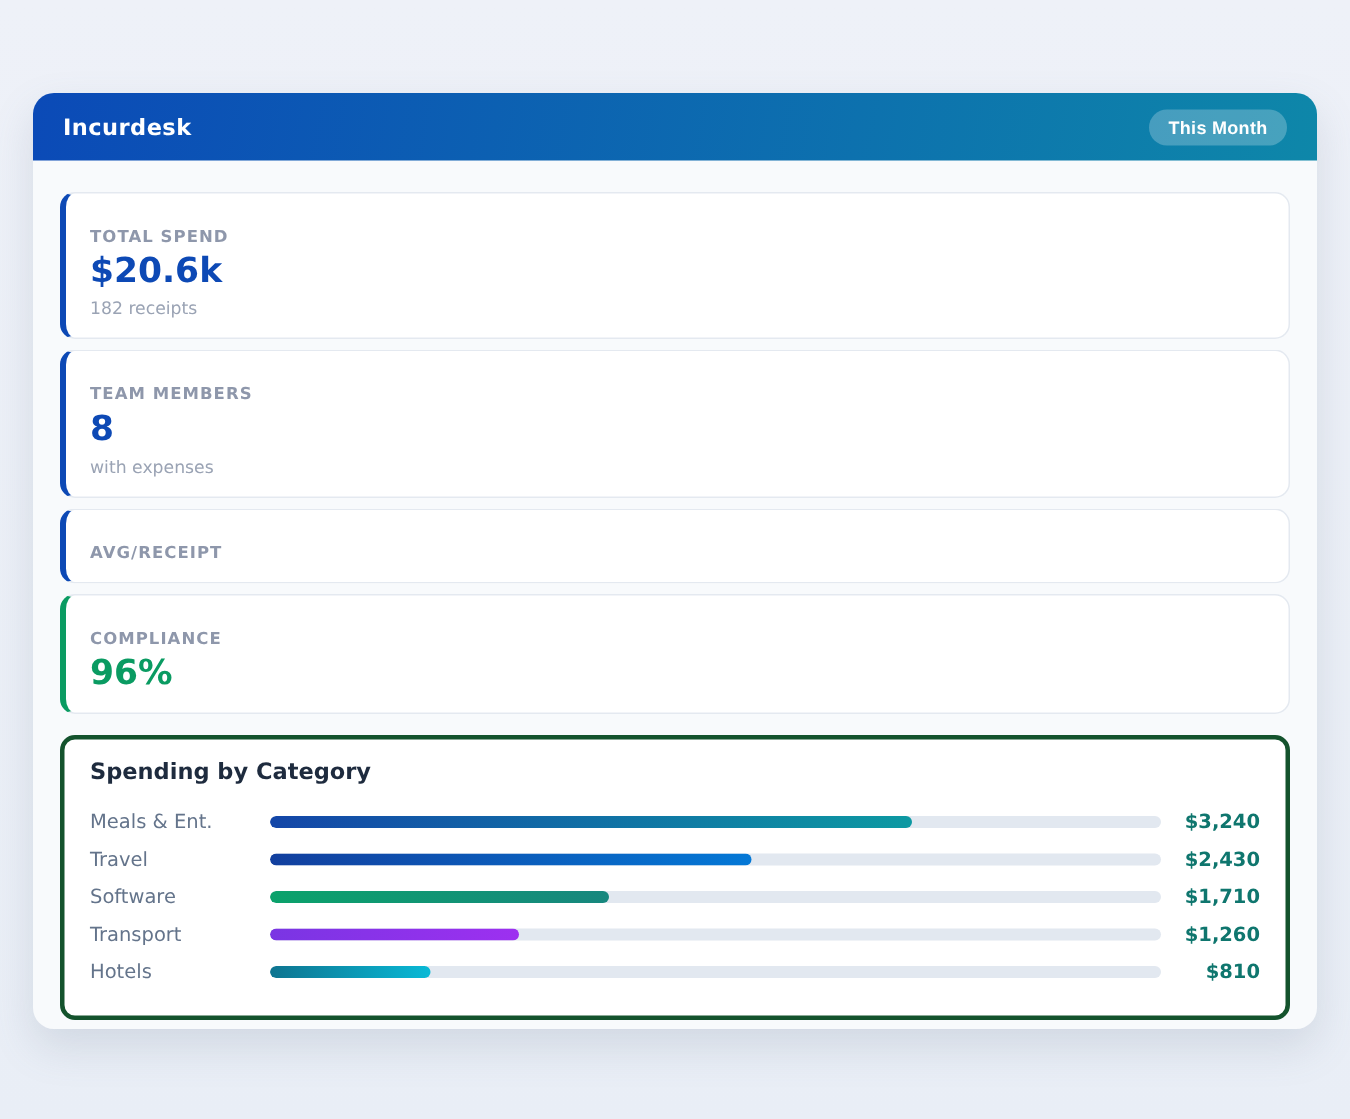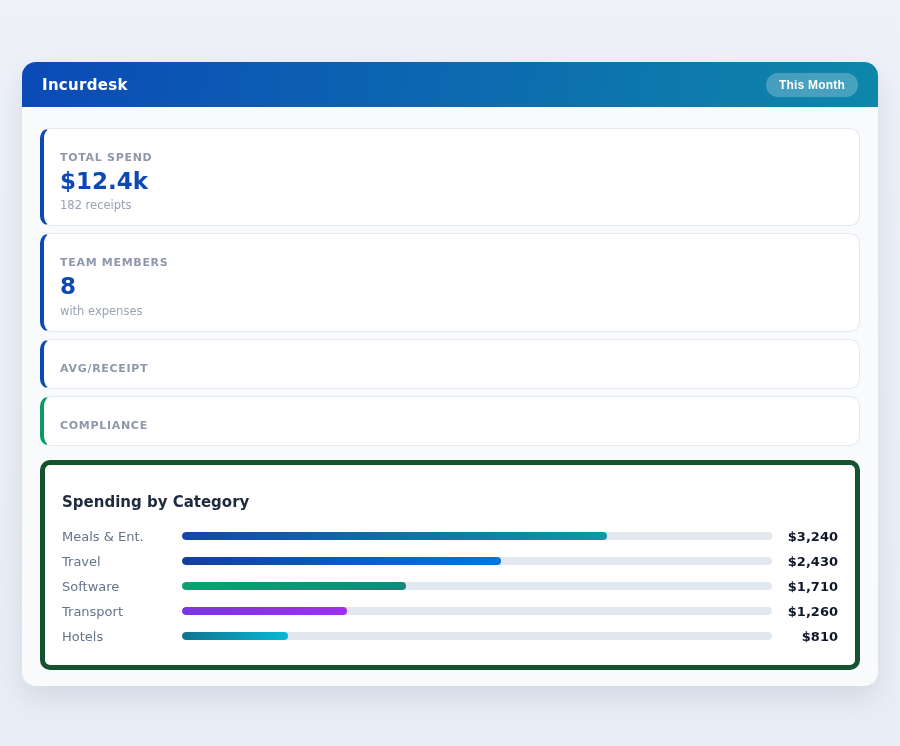--- a/index.html
+++ b/index.html
@@ -70,23 +70,23 @@
     line-height: 1.1;
   }
   .stat-sub {
     font-size: 11.5px;
     color: #9aa3b4;
     margin-top: 4px;
   }
   .spend-card {
     margin: 14px 18px 0 18px;
     background: #ffffff;
-    border: 5px solid #14532d;
+    border: 3px solid #14532d;
     border-radius: 10px;
-    padding: 28px 17px 16px 17px;
+    padding: 12px 17px 16px 17px;
   }
   .spend-title {
     font-size: 15px;
     font-weight: bold;
     color: #1e2b3e;
     margin-bottom: 13px;
   }
   .spend-row {
     display: flex;
     align-items: center;
@@ -108,50 +108,51 @@
   .bar-fill {
     height: 100%;
     border-radius: 4px;
   }
   .row-value {
     flex: 0 0 66px;
     width: 66px;
     text-align: right;
     font-size: 13px;
     font-weight: bold;
-    color: #0f172a;
+    color: #0f766e;
   }
 </style>
 </head>
 <body>
 
 <div class="app-card">
 
   <div class="app-header" style="background: linear-gradient(100deg, rgb(11, 74, 183), rgb(14, 135, 169));">
     <div class="app-title">Incurdesk</div>
     <button class="period-badge">This Month</button>
   </div>
 
   <div class="stats">
     <div class="stat-card" style="border-left-color: rgb(13, 73, 181);">
       <div class="stat-label">TOTAL SPEND</div>
-      <div class="stat-value" style="color: rgb(13, 73, 181);">$12.4k</div>
+      <div class="stat-value" style="color: rgb(13, 73, 181);">$20.6k</div>
       <div class="stat-sub">182 receipts</div>
     </div>
     <div class="stat-card" style="border-left-color: rgb(13, 73, 181);">
       <div class="stat-label">TEAM MEMBERS</div>
       <div class="stat-value" style="color: rgb(13, 73, 181);">8</div>
       <div class="stat-sub">with expenses</div>
     </div>
     <div class="stat-card" style="border-left-color: rgb(13, 73, 181);">
       <div class="stat-label">AVG/RECEIPT</div>
 
     </div>
     <div class="stat-card" style="border-left-color: rgb(10, 155, 98);">
       <div class="stat-label">COMPLIANCE</div>
+      <div class="stat-value" style="color: rgb(10, 155, 98);">96%</div>
 
     </div>
   </div>
 
   <div class="spend-card">
     <div class="spend-title">Spending by Category</div>
 
     <div class="spend-row">
       <div class="row-label">Meals &amp; Ent.</div>
       <div class="bar-track" style="background: rgb(226, 232, 240);">

